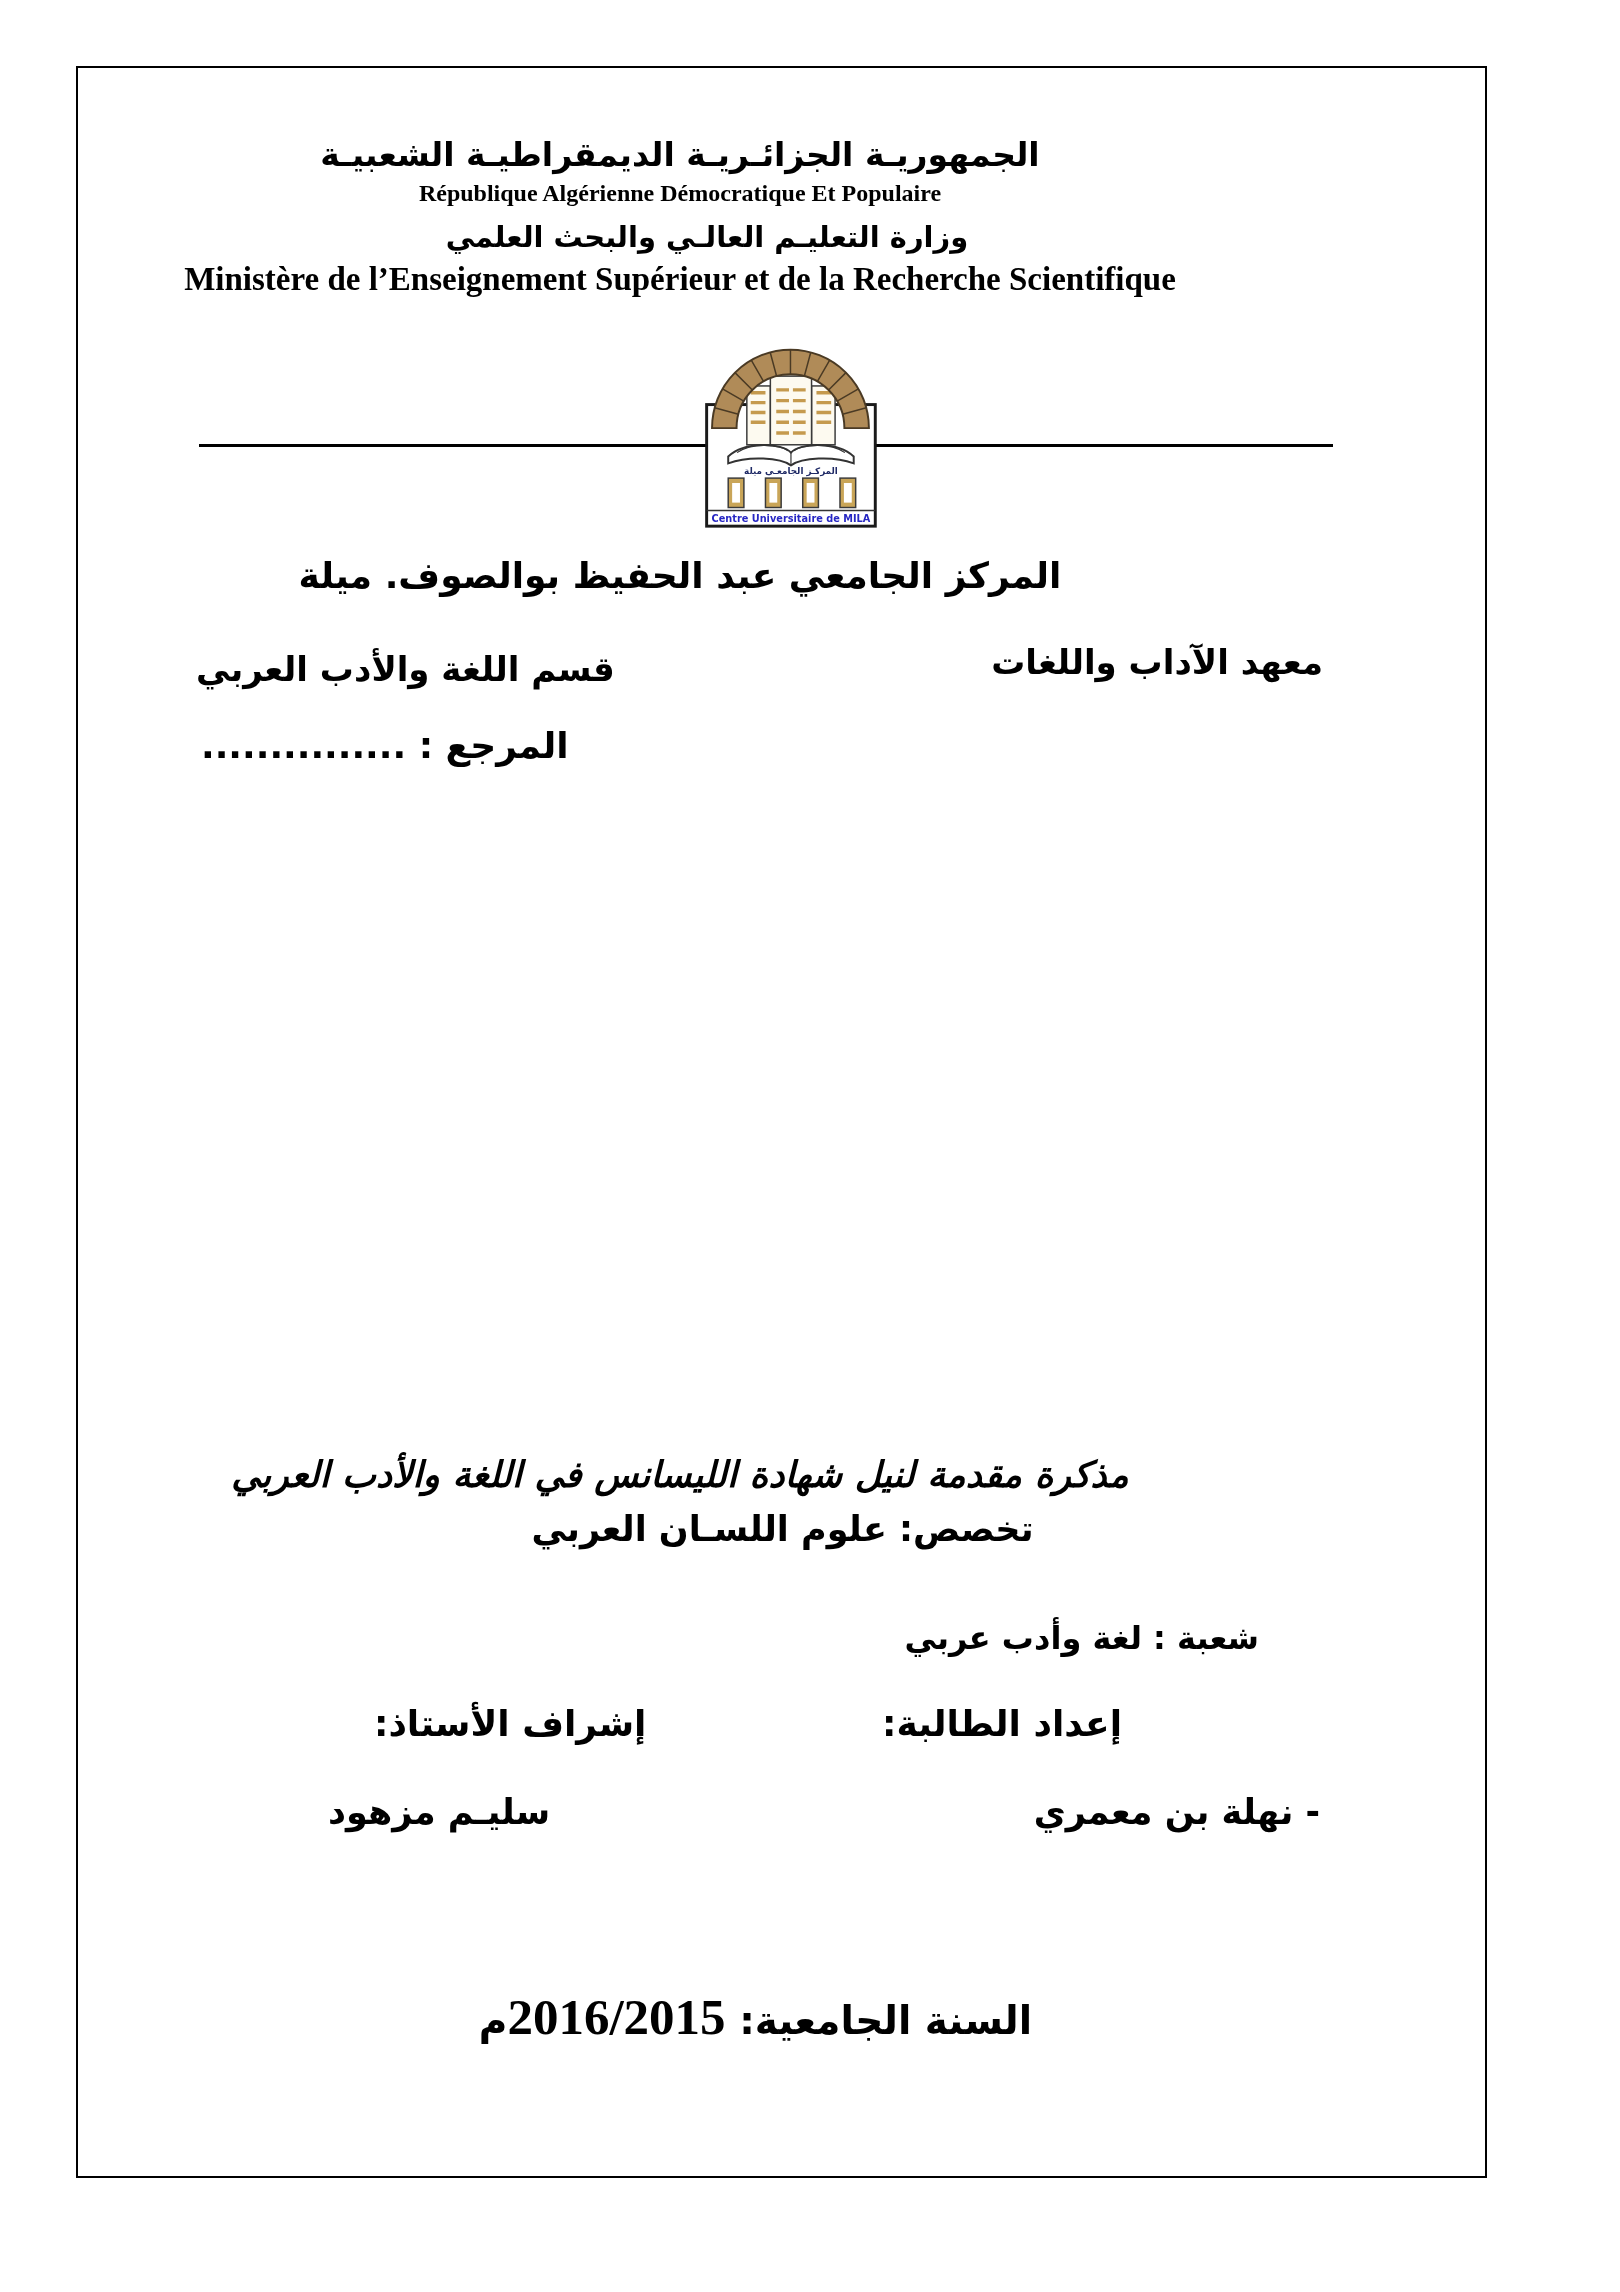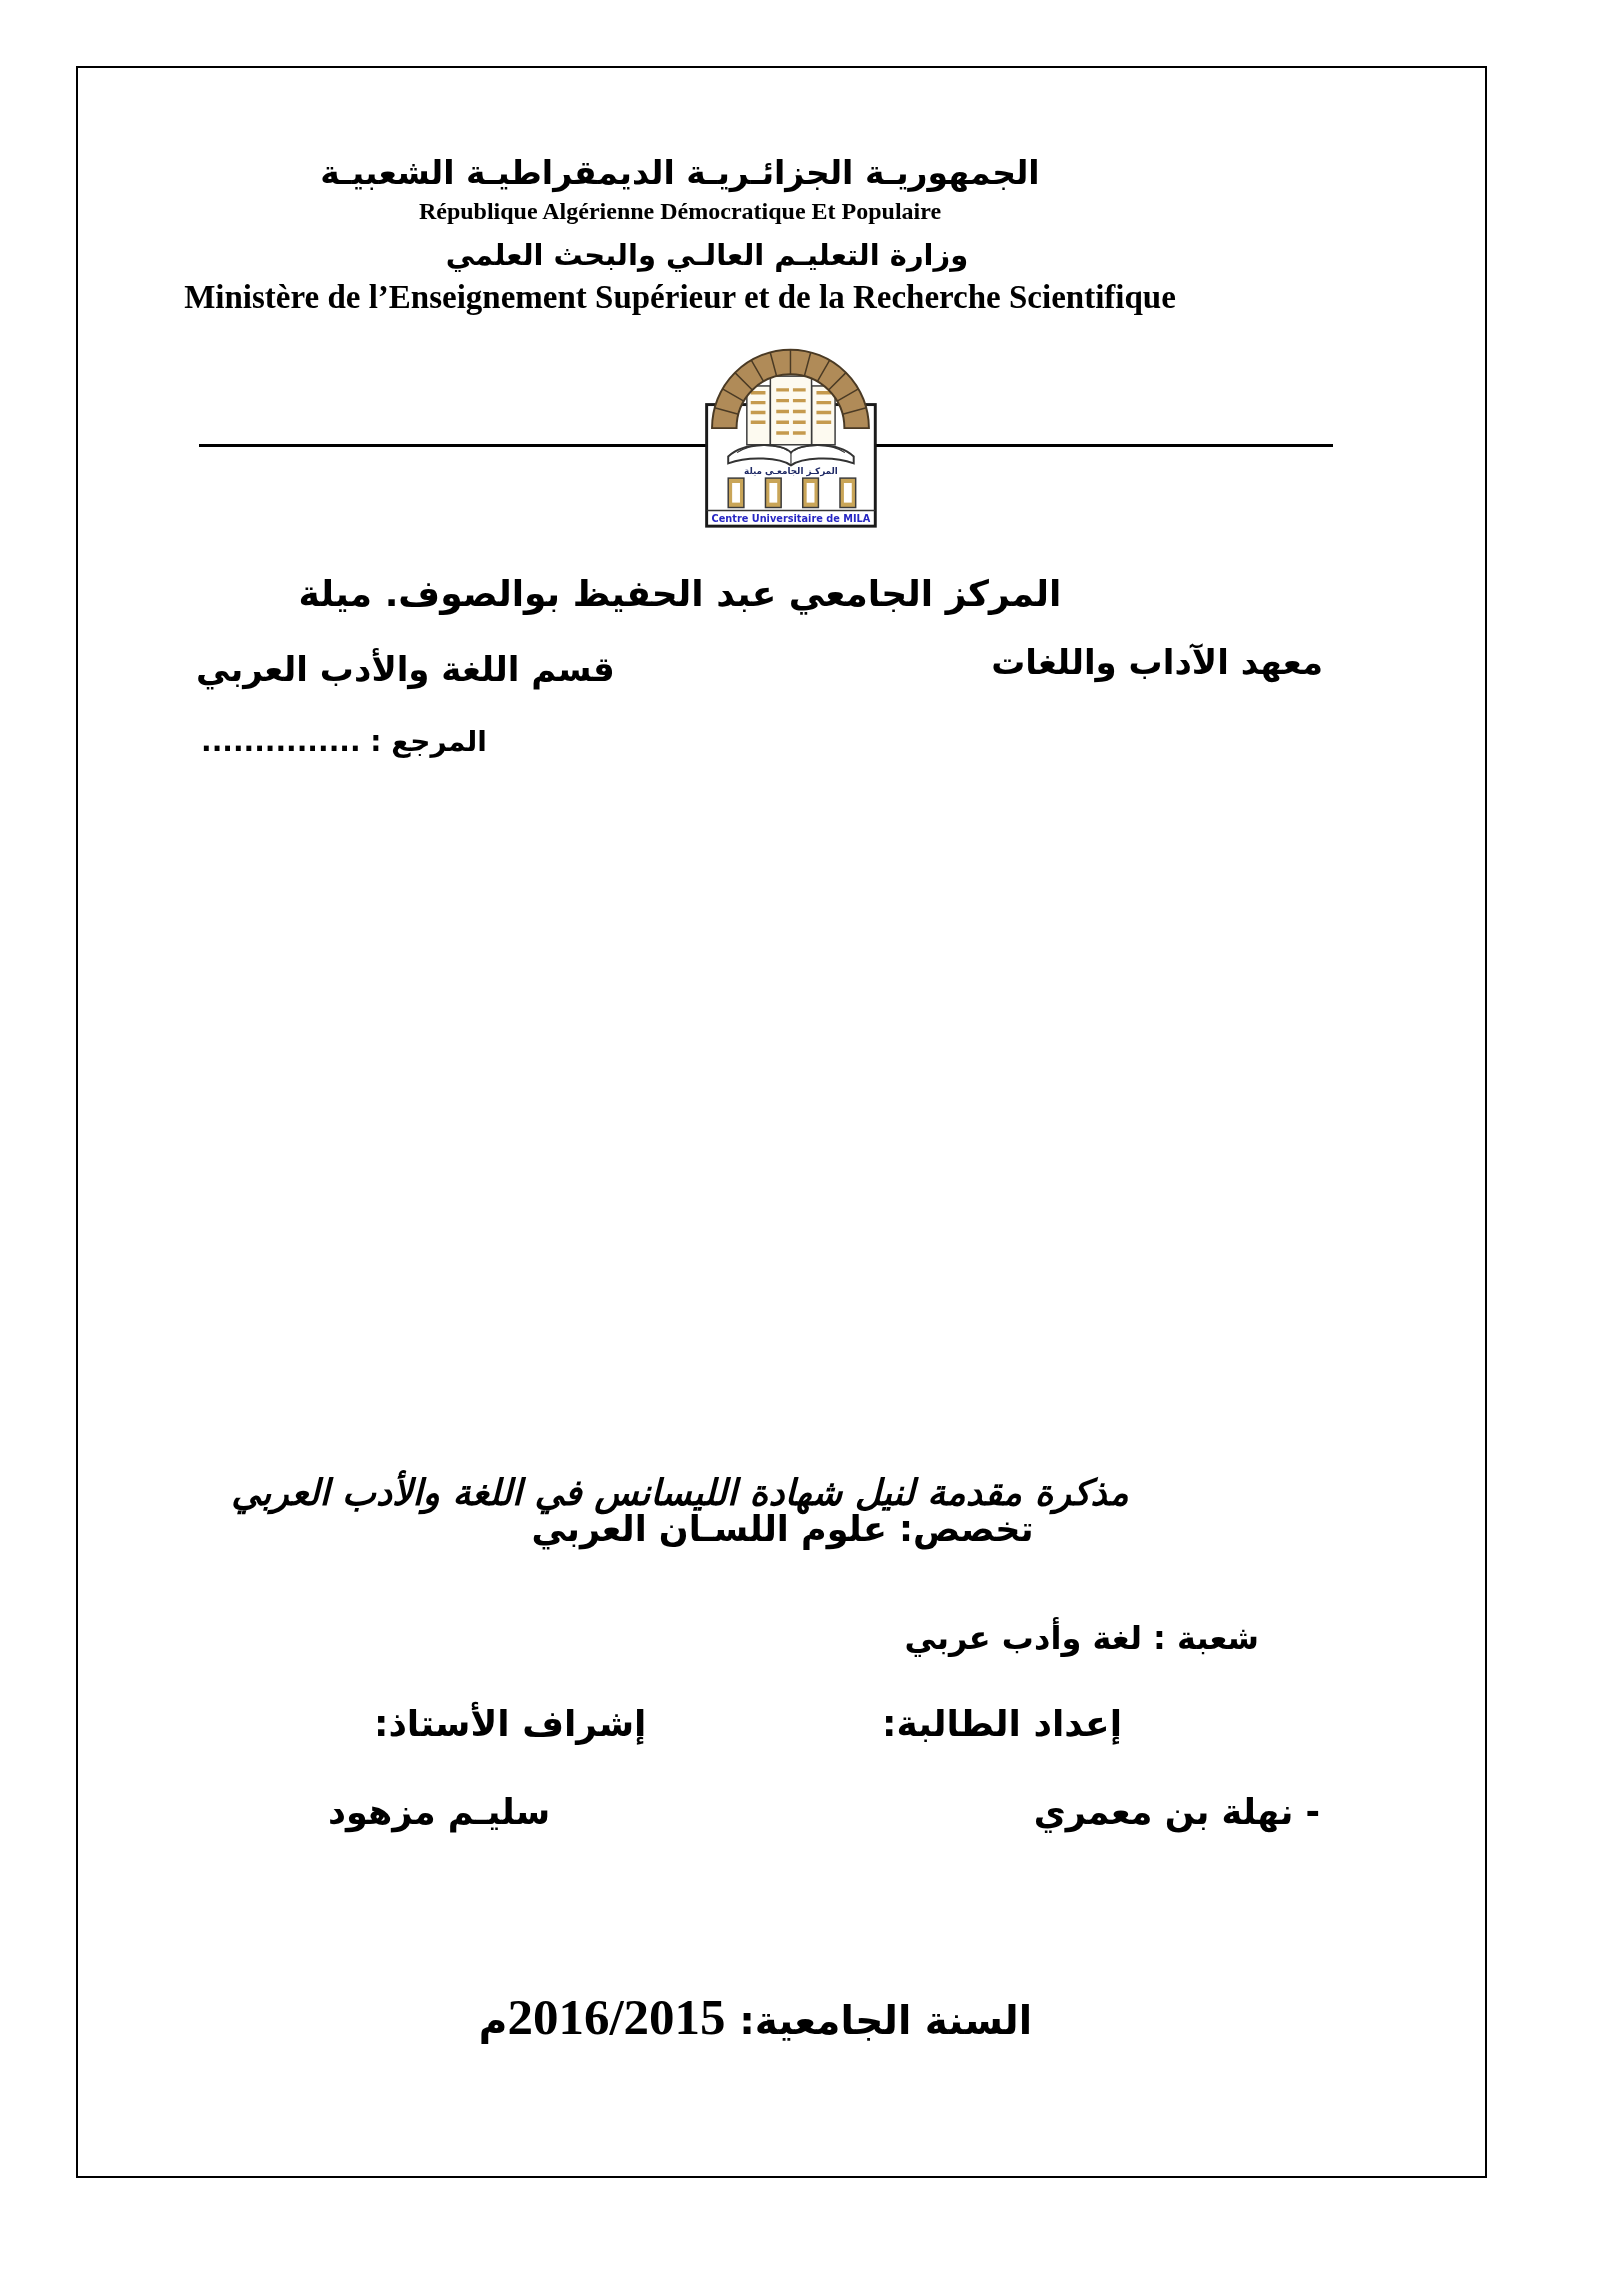--- a/index.html
+++ b/index.html
@@ -1,37 +1,37 @@
 <!DOCTYPE html>
 <html><head>
 <meta charset="utf-8">
 <style>
   html,body{margin:0;padding:0;background:#ffffff;}
   .page{position:relative;width:1620px;height:2293px;background:#ffffff;overflow:hidden;
         font-family:"DejaVu Sans",sans-serif;color:#000;}
   .ab{position:absolute;font-weight:bold;color:#000;white-space:nowrap;}
   .ar{font-family:"DejaVu Sans",sans-serif;}
   .fr{font-family:"Liberation Serif",serif;}
-  .ctr{left:0;width:1360px;text-align:center;margin-top:18px;}
+  .ctr{left:0;width:1360px;text-align:center;}
 
   .frame{position:absolute;left:76px;top:66px;width:1407px;height:2108px;
          border:2px solid #000;}
 
   #h-ar1{top:135px;font-size:33px;}
   #h-fr1{top:180px;font-size:24px;}
   #h-ar2{top:220px;font-size:29px;padding-left:27px;}
   #h-fr2{top:261px;font-size:33px;}
 
   .hline{position:absolute;left:199px;top:444px;width:1134px;height:2.9px;background:#000;z-index:0;}
   .logo{position:absolute;left:686px;top:333px;z-index:1;}
 
   #center-name{top:555px;font-size:36px;}
   #institute{top:642px;right:297px;font-size:34px;direction:rtl;}
   #department{top:649px;left:196px;font-size:34px;direction:rtl;}
-  #reference{top:725px;left:201px;font-size:28px;direction:rtl;}
+  #reference{top:725px;left:201px;font-size:36px;direction:rtl;}
 
   #title-box{position:absolute;left:167px;top:887px;width:1275px;height:481px;
              border:6.9px solid #000;border-radius:98px;text-align:center;}
   #t1{font-weight:bold;font-size:60px;line-height:1.35;margin-top:44px;direction:rtl;}
   #t2{font-weight:bold;font-size:60px;line-height:1.35;margin-top:86px;direction:rtl;}
 
   #note{top:1454px;font-size:36px;direction:rtl;font-style:italic;}
   #specialty{top:1509px;left:0;width:1541px;text-align:center;font-size:35px;direction:rtl;padding-left:12px;}
   #branch{top:1619px;right:361px;font-size:32px;direction:rtl;}
   #prep{top:1703px;right:498px;font-size:36px;direction:rtl;}

